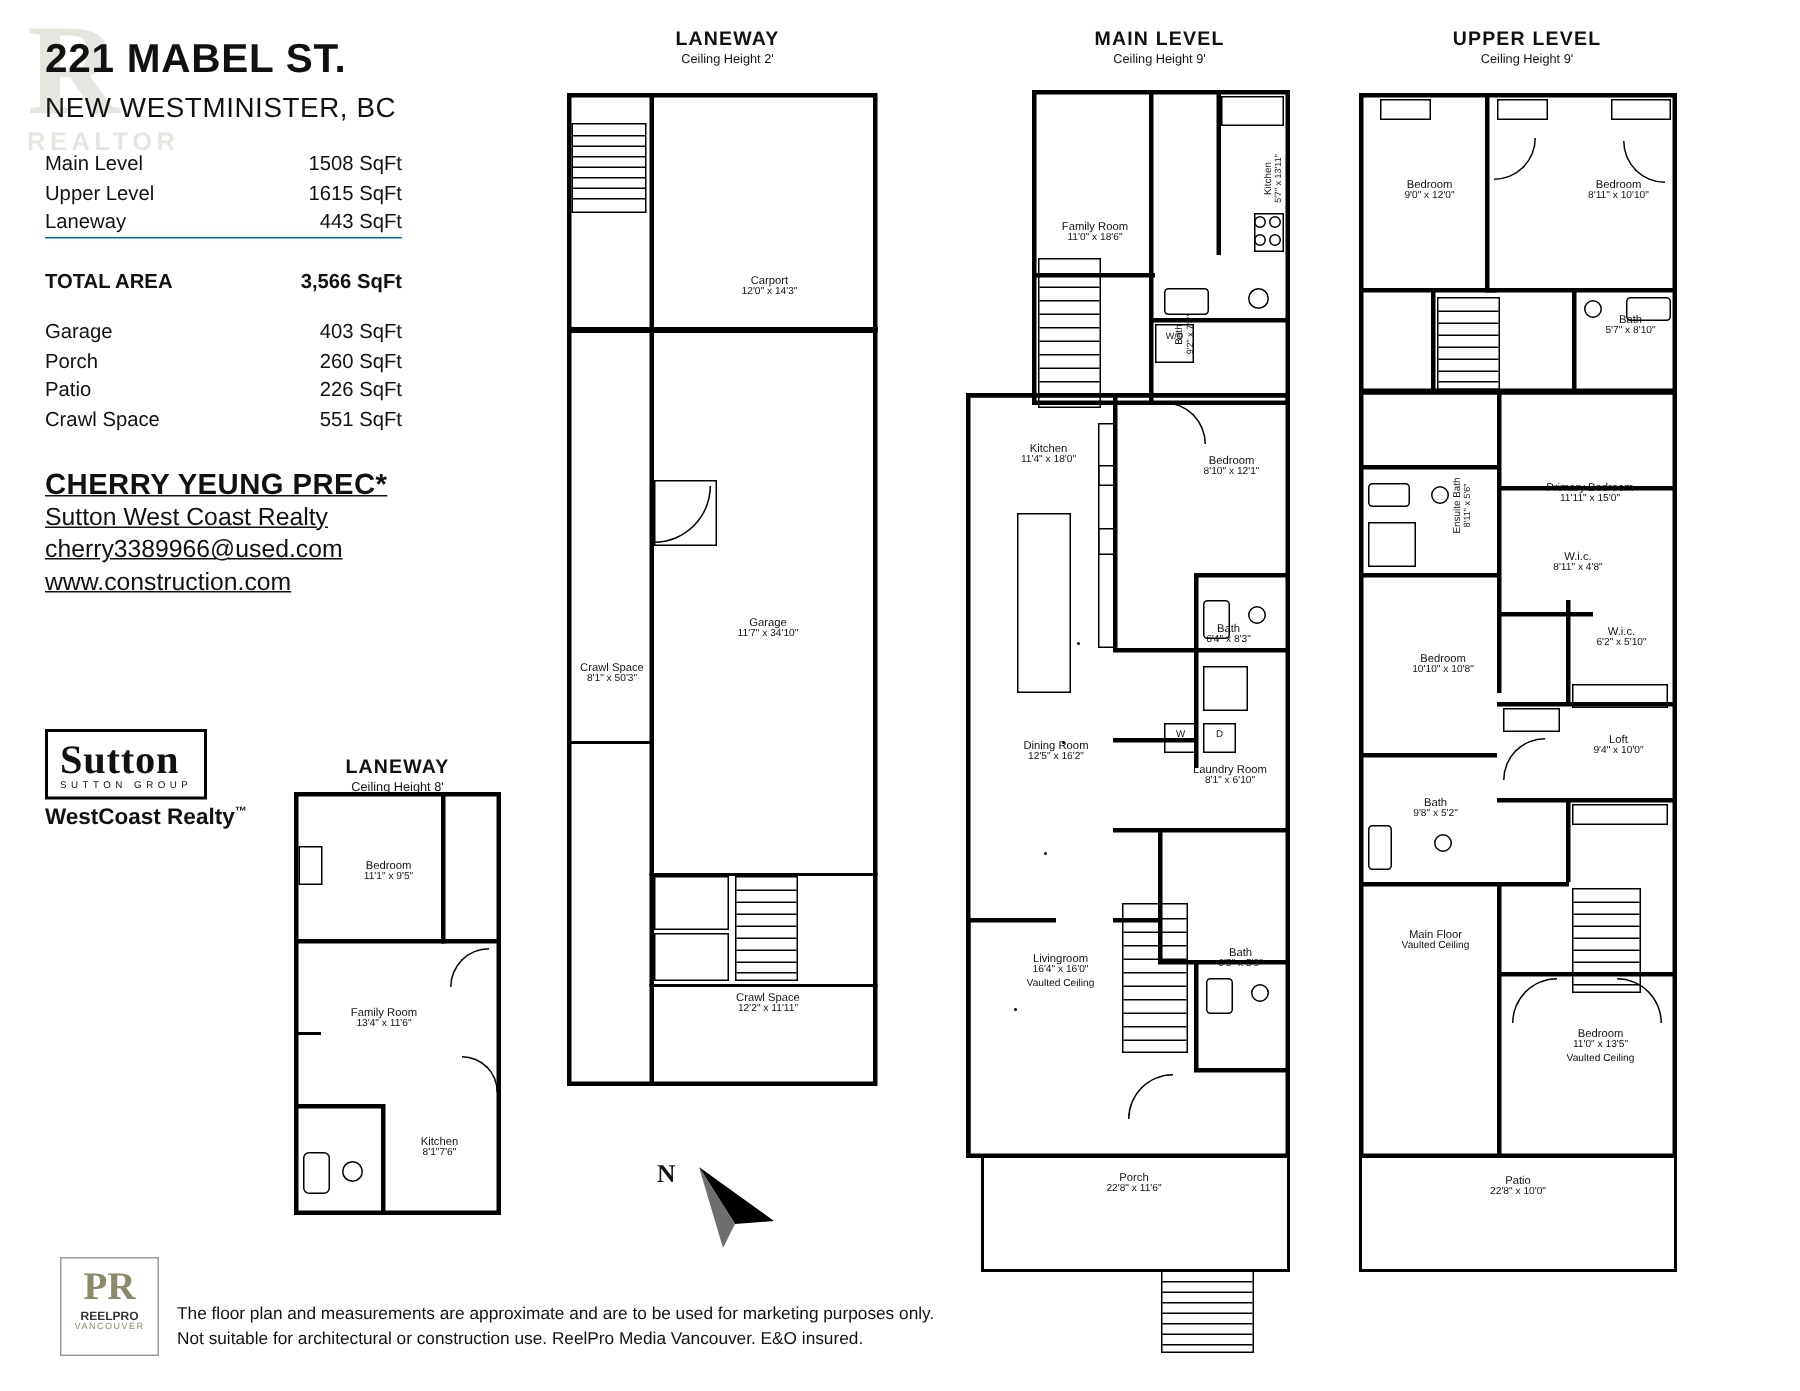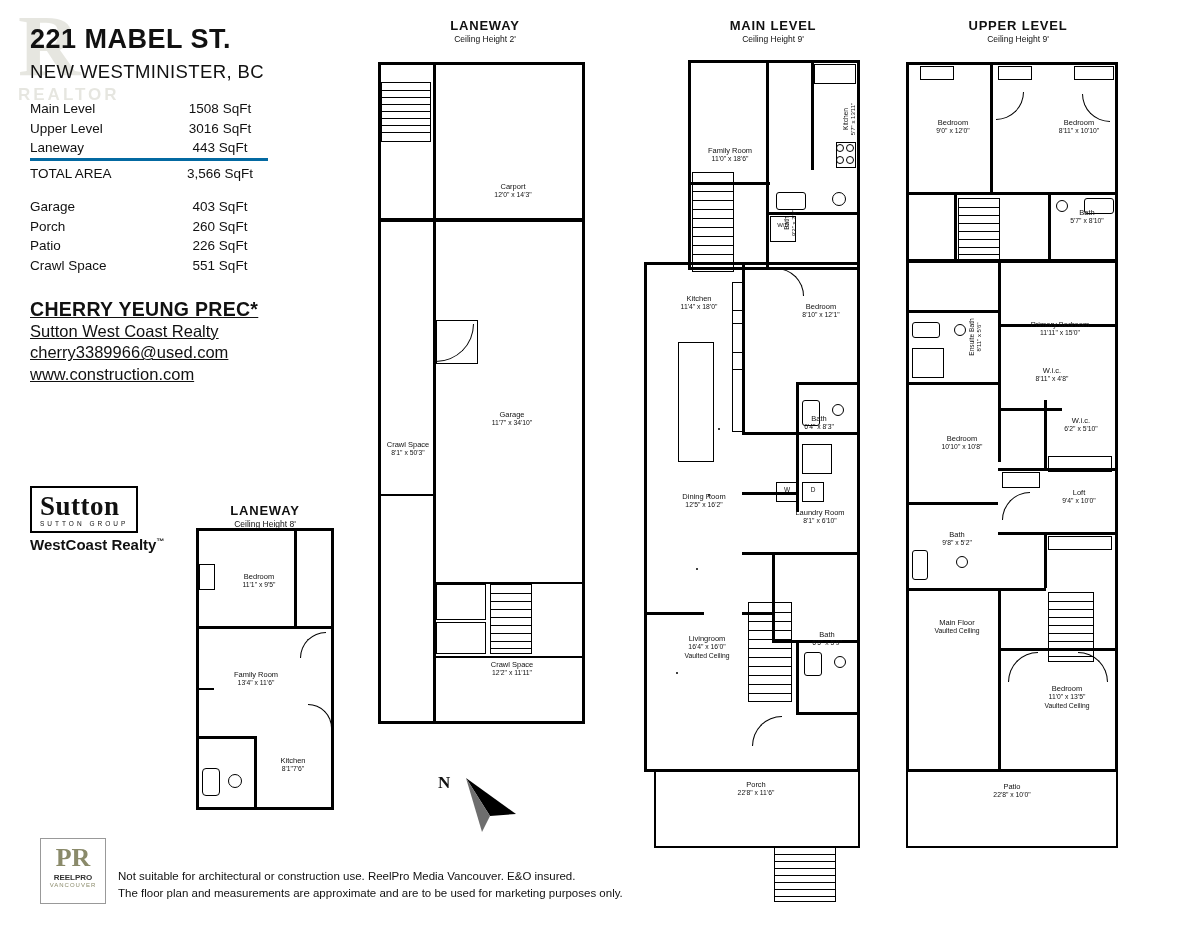--- a/index.html
+++ b/index.html
@@ -23,22 +23,22 @@
   .outline { position:absolute; border:3px solid #000; }
   .thin { position:absolute; border:1px solid #000; }
 
   
   #title-block { position:absolute; left:30px; top:24px; width:300px; }
   .addr1 { font-size:27px; font-weight:bold; letter-spacing:0.5px; }
   .addr2 { font-size:18.5px; margin-top:6px; letter-spacing:0.4px; }
 
   .area-table { margin-top:16px; font-size:13.5px; width:238px; }
   .area-row { display:flex; justify-content:space-between; line-height:1.45; }
-  .area-row .v { width:96px; text-align:center; }
-  .area-total { font-weight:normal; border-top:3px solid #0369a1; padding-top:3px; }
+  .area-row .v { width:96px; text-align:right; }
+  .area-total { font-weight:bold; border-top:1px solid #0369a1; padding-top:19px; }
 
   .extra-table { margin-top:14px; font-size:13.5px; width:238px; }
 
   .agent { margin-top:22px;text-decoration:underline; }
   .agent .nm { font-size:19.5px; font-weight:bold; letter-spacing:0.3px; }
   .agent .ln { font-size:16.5px; line-height:1.33; }
 
   
   #watermark {
     position:absolute; left:18px; top:8px; width:170px; height:160px;
@@ -93,21 +93,21 @@
     <div class="addr1">221 MABEL ST.</div>
     <div class="addr2">NEW WESTMINISTER, BC</div>
 
     <div class="area-table">
       <div class="area-row">
         <span>Main Level</span>
         <span class="v">1508 SqFt</span>
       </div>
       <div class="area-row">
         <span>Upper Level</span>
-        <span class="v">3016 SqFt</span>
+        <span class="v">1615 SqFt</span>
       </div>
       <div class="area-row">
         <span>Laneway</span>
         <span class="v">443 SqFt</span>
       </div>
       <div class="area-row area-total">
         <span>TOTAL AREA</span>
         <span class="v">3,566 SqFt</span>
       </div>
     </div>
@@ -148,22 +148,22 @@
       <span>WestCoast Realty</span><span style="font-size:8px;vertical-align:super;">™</span>
     </div>
   </div>
 
   <div id="reelpro-logo">
     <div class="pr">PR</div>
     <div class="l1">REELPRO</div>
     <div class="l2">VANCOUVER</div>
   </div>
   <div id="disclaimer">
+    <div>The floor plan and measurements are approximate and are to be used for marketing purposes only.</div>
     <div>Not suitable for architectural or construction use. ReelPro Media Vancouver. E&amp;O insured.</div>
-    <div>The floor plan and measurements are approximate and are to be used for marketing purposes only.</div>
   </div>
 
   <div class="lvl-h" style="left:385px; top:18px; width:200px;">
     <div class="t">LANEWAY</div>
     <div class="c">Ceiling Height 2'</div>
   </div>
   <div class="lvl-h" style="left:663px; top:18px; width:220px;">
     <div class="t">MAIN LEVEL</div>
     <div class="c">Ceiling Height 9'</div>
   </div>

